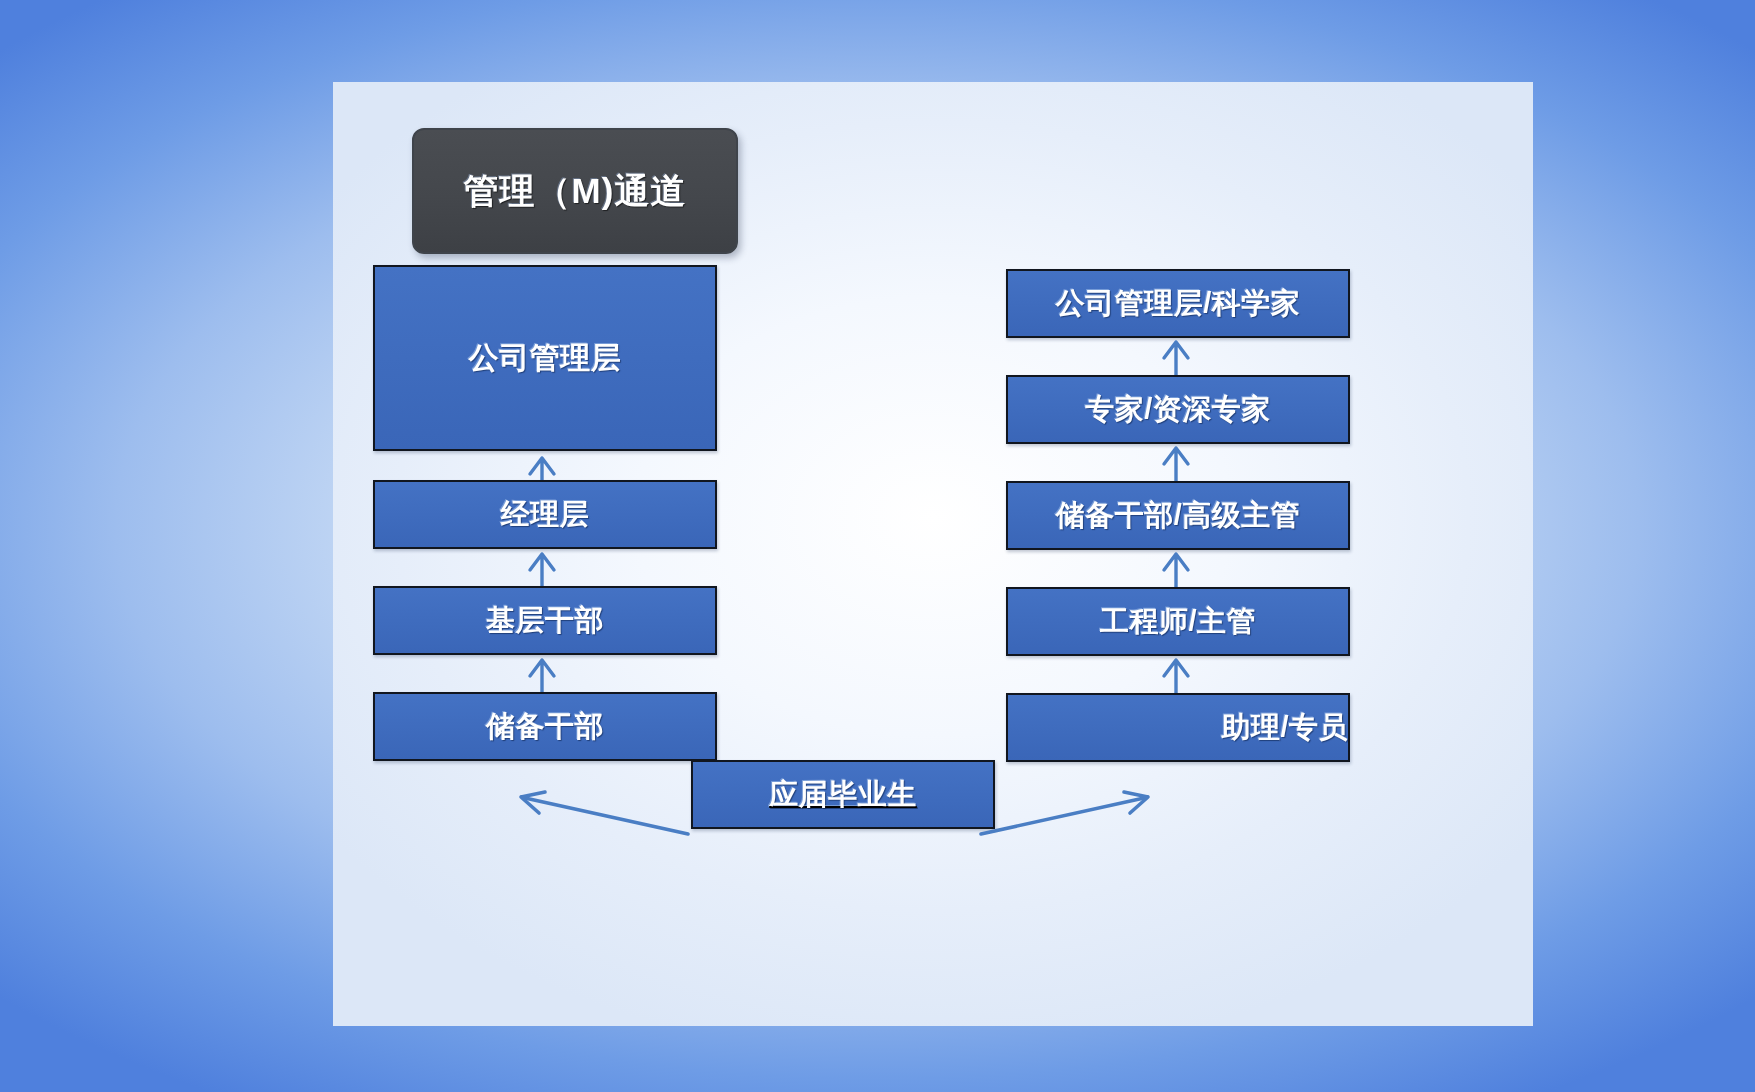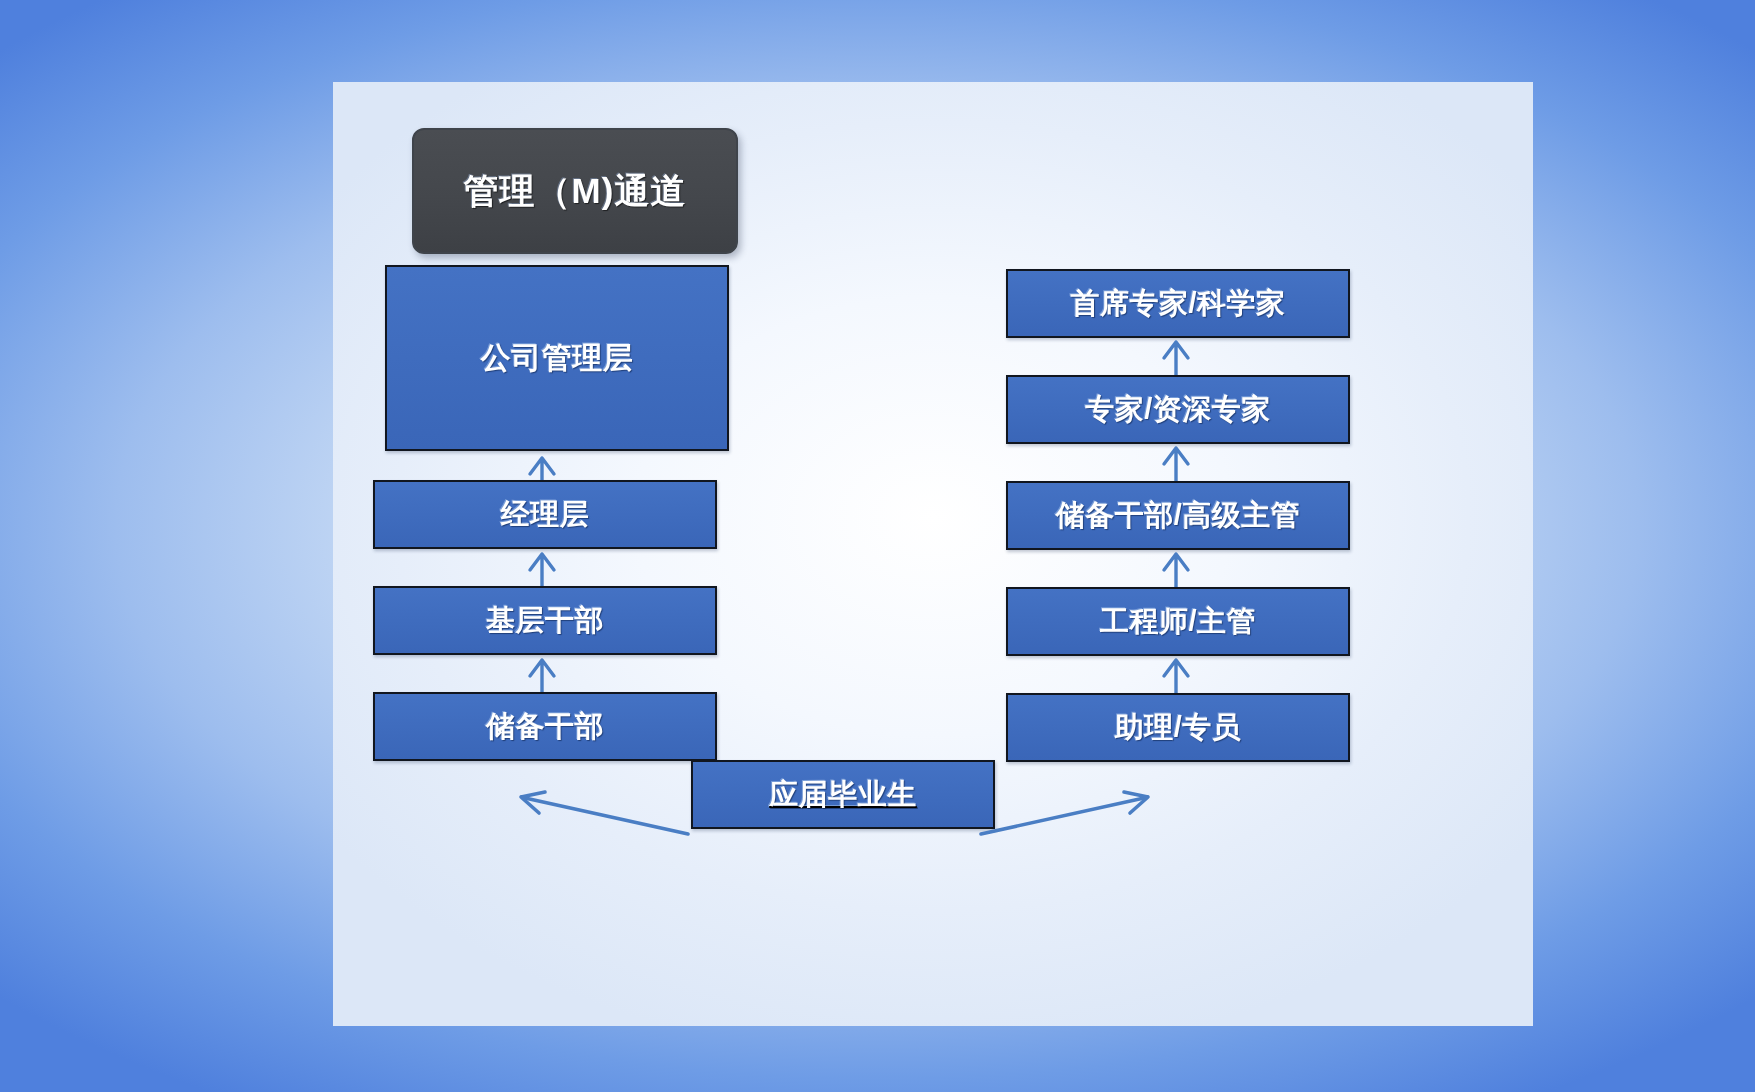--- a/index.html
+++ b/index.html
@@ -40,31 +40,31 @@
     box-shadow:1px 2px 3px rgba(20,40,80,.25);
   }
   .node span{
     color:#ffffff;font-weight:bold;font-size:29px;letter-spacing:.5px;
     text-shadow:1px 1px 1px rgba(10,30,70,.55), -1px -1px 0 rgba(185,210,245,.45);
     white-space:nowrap;
   }
   .node.big span{font-size:30px;}
 
   
-  #m0{left:40px;top:183px;width:340px;height:182px;margin-left:12px;}
+  #m0{left:40px;top:183px;width:340px;height:182px;}
   #m1{left:40px;top:398px;width:340px;height:65px;}
   #m2{left:40px;top:504px;width:340px;height:65px;}
   #m3{left:40px;top:610px;width:340px;height:65px;}
 
   
   #p0{left:673px;top:187px;width:340px;height:65px;}
   #p1{left:673px;top:293px;width:340px;height:65px;}
   #p2{left:673px;top:399px;width:340px;height:65px;}
   #p3{left:673px;top:505px;width:340px;height:65px;}
-  #p4{left:673px;top:611px;width:340px;height:65px;}
+  #p4{left:673px;top:611px;width:340px;height:65px;justify-content:flex-end;}
 
   #grad{left:358px;top:678px;width:300px;height:65px;text-decoration:underline;}
 
   .uarrow{position:absolute;width:34px;height:44px;}
   .uarrow svg{display:block;width:100%;height:100%;}
 
   .diag{position:absolute;}
   .diag svg{display:block;}
 
   @media print{body{-webkit-print-color-adjust:exact;}}
@@ -105,21 +105,21 @@
       <svg viewBox="0 0 34 44">
           <path d="M17 42 L17 6 M17 4 L5 20 M17 4 L29 20" fill="none" stroke="#4a7ec4" stroke-width="3.4" stroke-linecap="round"></path>
         </svg>
     </div>
 
     <div class="node" id="m3">
       <span>储备干部</span>
     </div>
 
     <div class="node" id="p0">
-      <span>首席专家/科学家</span>
+      <span>公司管理层/科学家</span>
     </div>
     <div class="uarrow" style="left:826px;top:256px;">
       <svg viewBox="0 0 34 44">
           <path d="M17 42 L17 6 M17 4 L5 20 M17 4 L29 20" fill="none" stroke="#4a7ec4" stroke-width="3.4" stroke-linecap="round"></path>
         </svg>
     </div>
 
     <div class="node" id="p1">
       <span>专家/资深专家</span>
     </div>

